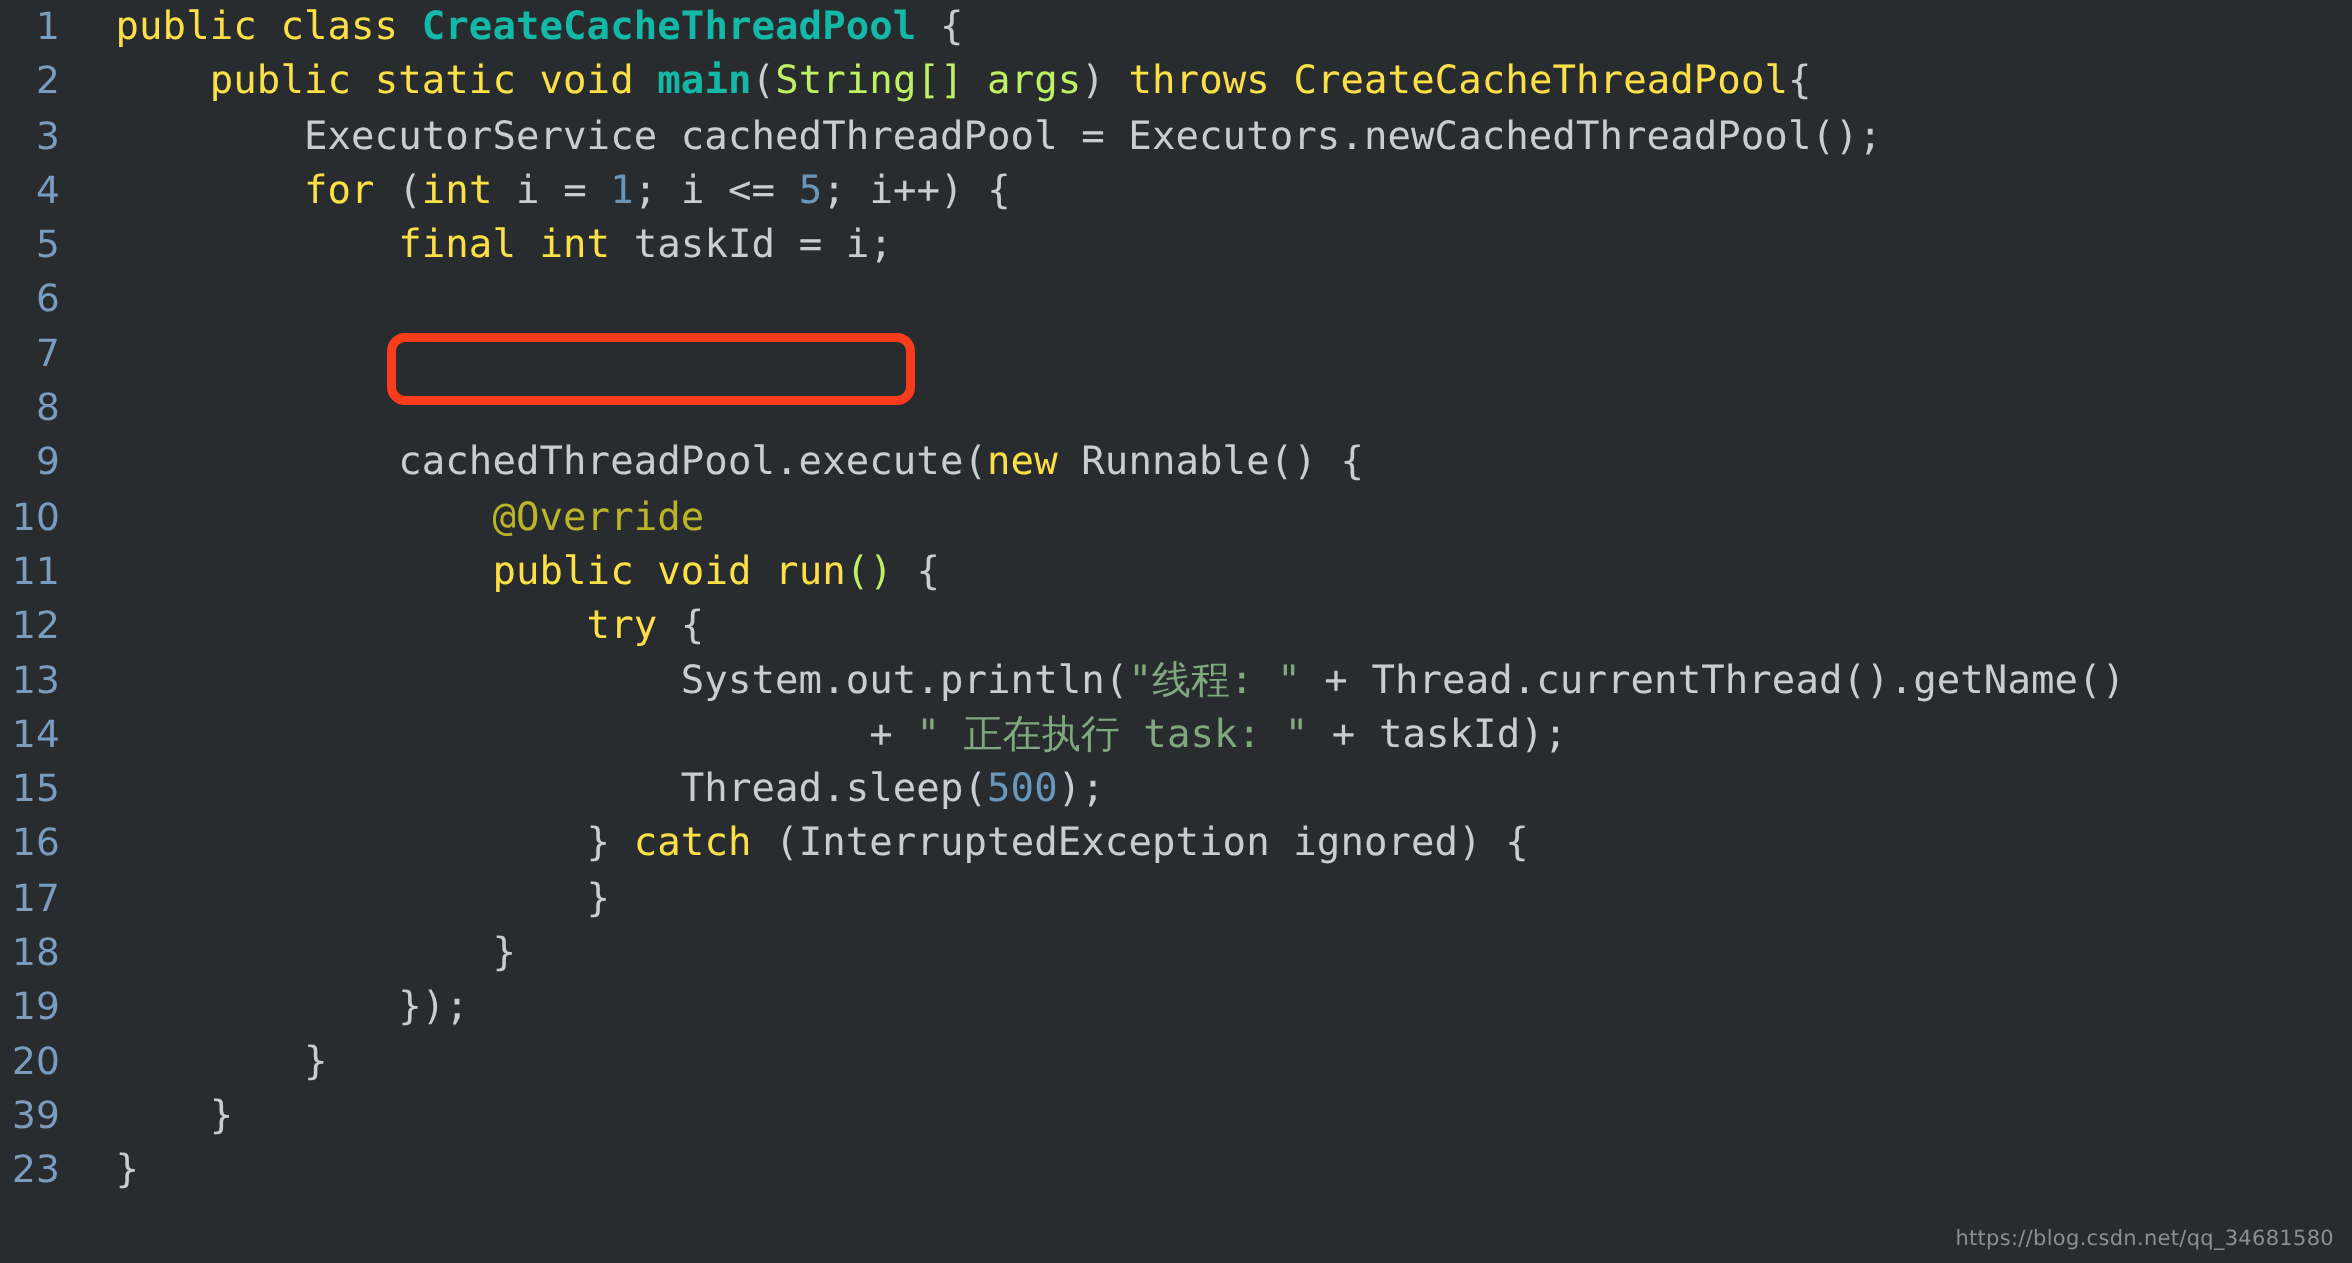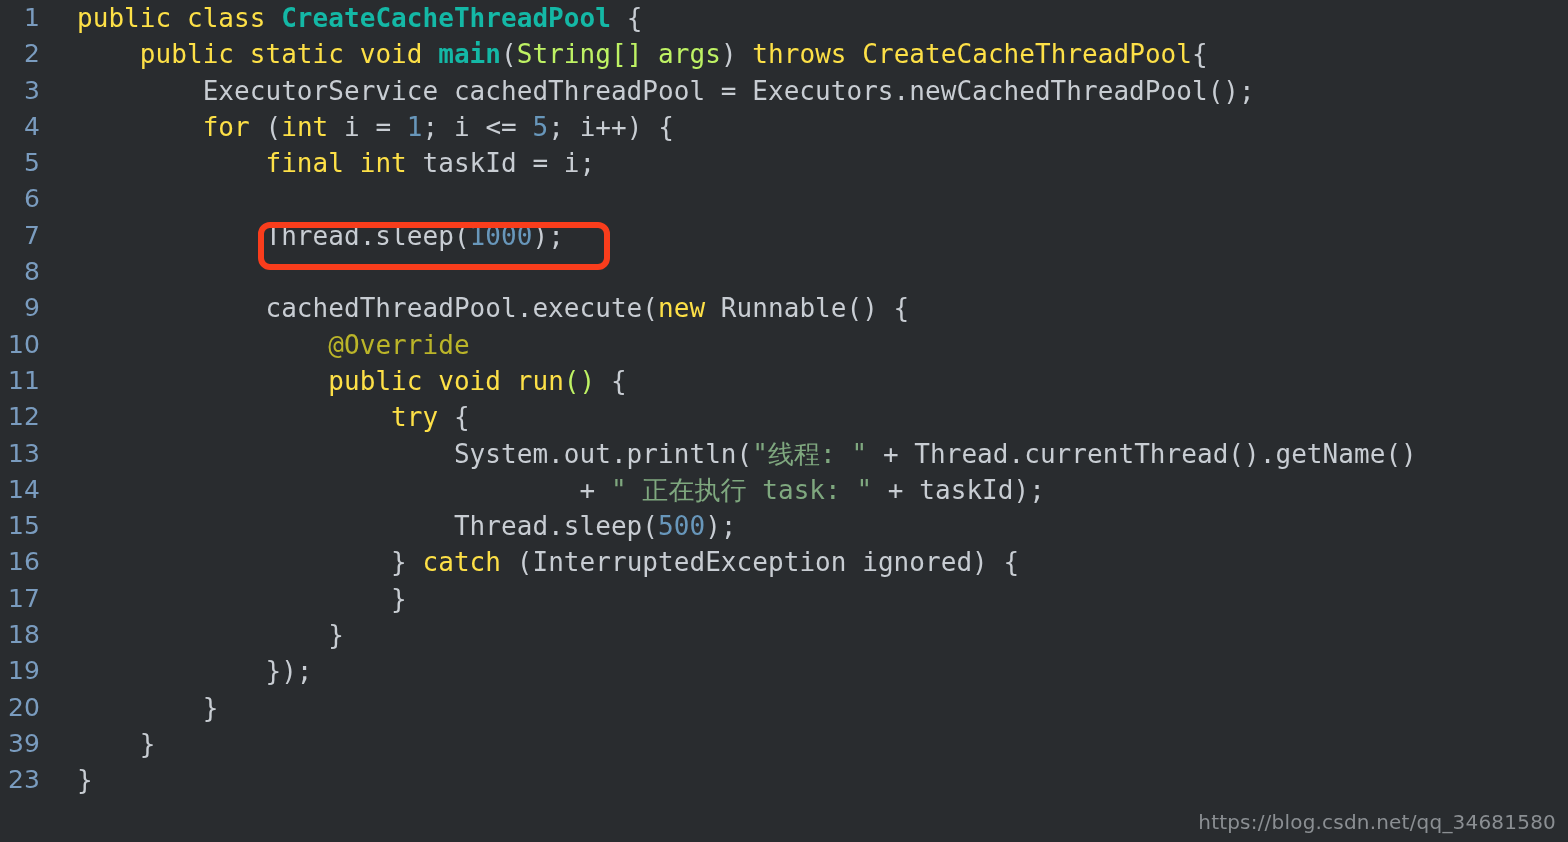--- a/index.html
+++ b/index.html
@@ -77,37 +77,37 @@
     border-radius: 12px;
     box-sizing: border-box;
     pointer-events: none;
   }
 
   #watermark {
     position: absolute;
     right: 12px;
     bottom: 8px;
     color: #8b8f93;
-    font-size: 20px;
+    font-size: 14px;
     font-family: "DejaVu Sans", "Liberation Sans", sans-serif;
     letter-spacing: 0.2px;
   }
 </style>
 </head>
 <body>
 
 <div id="editor">
   <div class="code-lines" id="code-lines">
       <div class="code-line"><div class="gutter">1</div><div class="code-text"><span class="kw">public class </span><span class="cls">CreateCacheThreadPool</span><span class="pl"> {</span></div></div>
       <div class="code-line"><div class="gutter">2</div><div class="code-text"><span class="pl">    </span><span class="kw">public static void </span><span class="cls">main</span><span class="pl">(</span><span class="par">String[] args</span><span class="pl">) </span><span class="kw">throws CreateCacheThreadPool</span><span class="pl">{</span></div></div>
       <div class="code-line"><div class="gutter">3</div><div class="code-text"><span class="pl">        ExecutorService cachedThreadPool = Executors.newCachedThreadPool();</span></div></div>
       <div class="code-line"><div class="gutter">4</div><div class="code-text"><span class="pl">        </span><span class="kw">for</span><span class="pl"> (</span><span class="kw">int</span><span class="pl"> i = </span><span class="num">1</span><span class="pl">; i &lt;= </span><span class="num">5</span><span class="pl">; i++) {</span></div></div>
       <div class="code-line"><div class="gutter">5</div><div class="code-text"><span class="pl">            </span><span class="kw">final int</span><span class="pl"> taskId = i;</span></div></div>
       <div class="code-line"><div class="gutter">6</div><div class="code-text"><span class="pl"></span></div></div>
-      <div class="code-line"><div class="gutter">7</div><div class="code-text"><span class="pl">            Thread.sleep(</span><span class="num">1000</span><span class="pl">);</span></div></div>
+      <div class="code-line"><div class="gutter">7</div></div>
       <div class="code-line"><div class="gutter">8</div><div class="code-text"><span class="pl"></span></div></div>
       <div class="code-line"><div class="gutter">9</div><div class="code-text"><span class="pl">            cachedThreadPool.execute(</span><span class="kw">new</span><span class="pl"> Runnable() {</span></div></div>
       <div class="code-line"><div class="gutter">10</div><div class="code-text"><span class="pl">                </span><span class="ann">@Override</span></div></div>
       <div class="code-line"><div class="gutter">11</div><div class="code-text"><span class="pl">                </span><span class="kw">public void </span><span class="mth">run</span><span class="par">(</span><span class="par">)</span><span class="pl"> {</span></div></div>
       <div class="code-line"><div class="gutter">12</div><div class="code-text"><span class="pl">                    </span><span class="kw">try</span><span class="pl"> {</span></div></div>
       <div class="code-line"><div class="gutter">13</div><div class="code-text"><span class="pl">                        System.out.println(</span><span class="str">"线程: "</span><span class="pl"> + Thread.currentThread().getName()</span></div></div>
       <div class="code-line"><div class="gutter">14</div><div class="code-text"><span class="pl">                                + </span><span class="str">" 正在执行 task: "</span><span class="pl"> + taskId);</span></div></div>
       <div class="code-line"><div class="gutter">15</div><div class="code-text"><span class="pl">                        Thread.sleep(</span><span class="num">500</span><span class="pl">);</span></div></div>
       <div class="code-line"><div class="gutter">16</div><div class="code-text"><span class="pl">                    } </span><span class="kw">catch</span><span class="pl"> (InterruptedException ignored) {</span></div></div>
       <div class="code-line"><div class="gutter">17</div><div class="code-text"><span class="pl">                    }</span></div></div>

